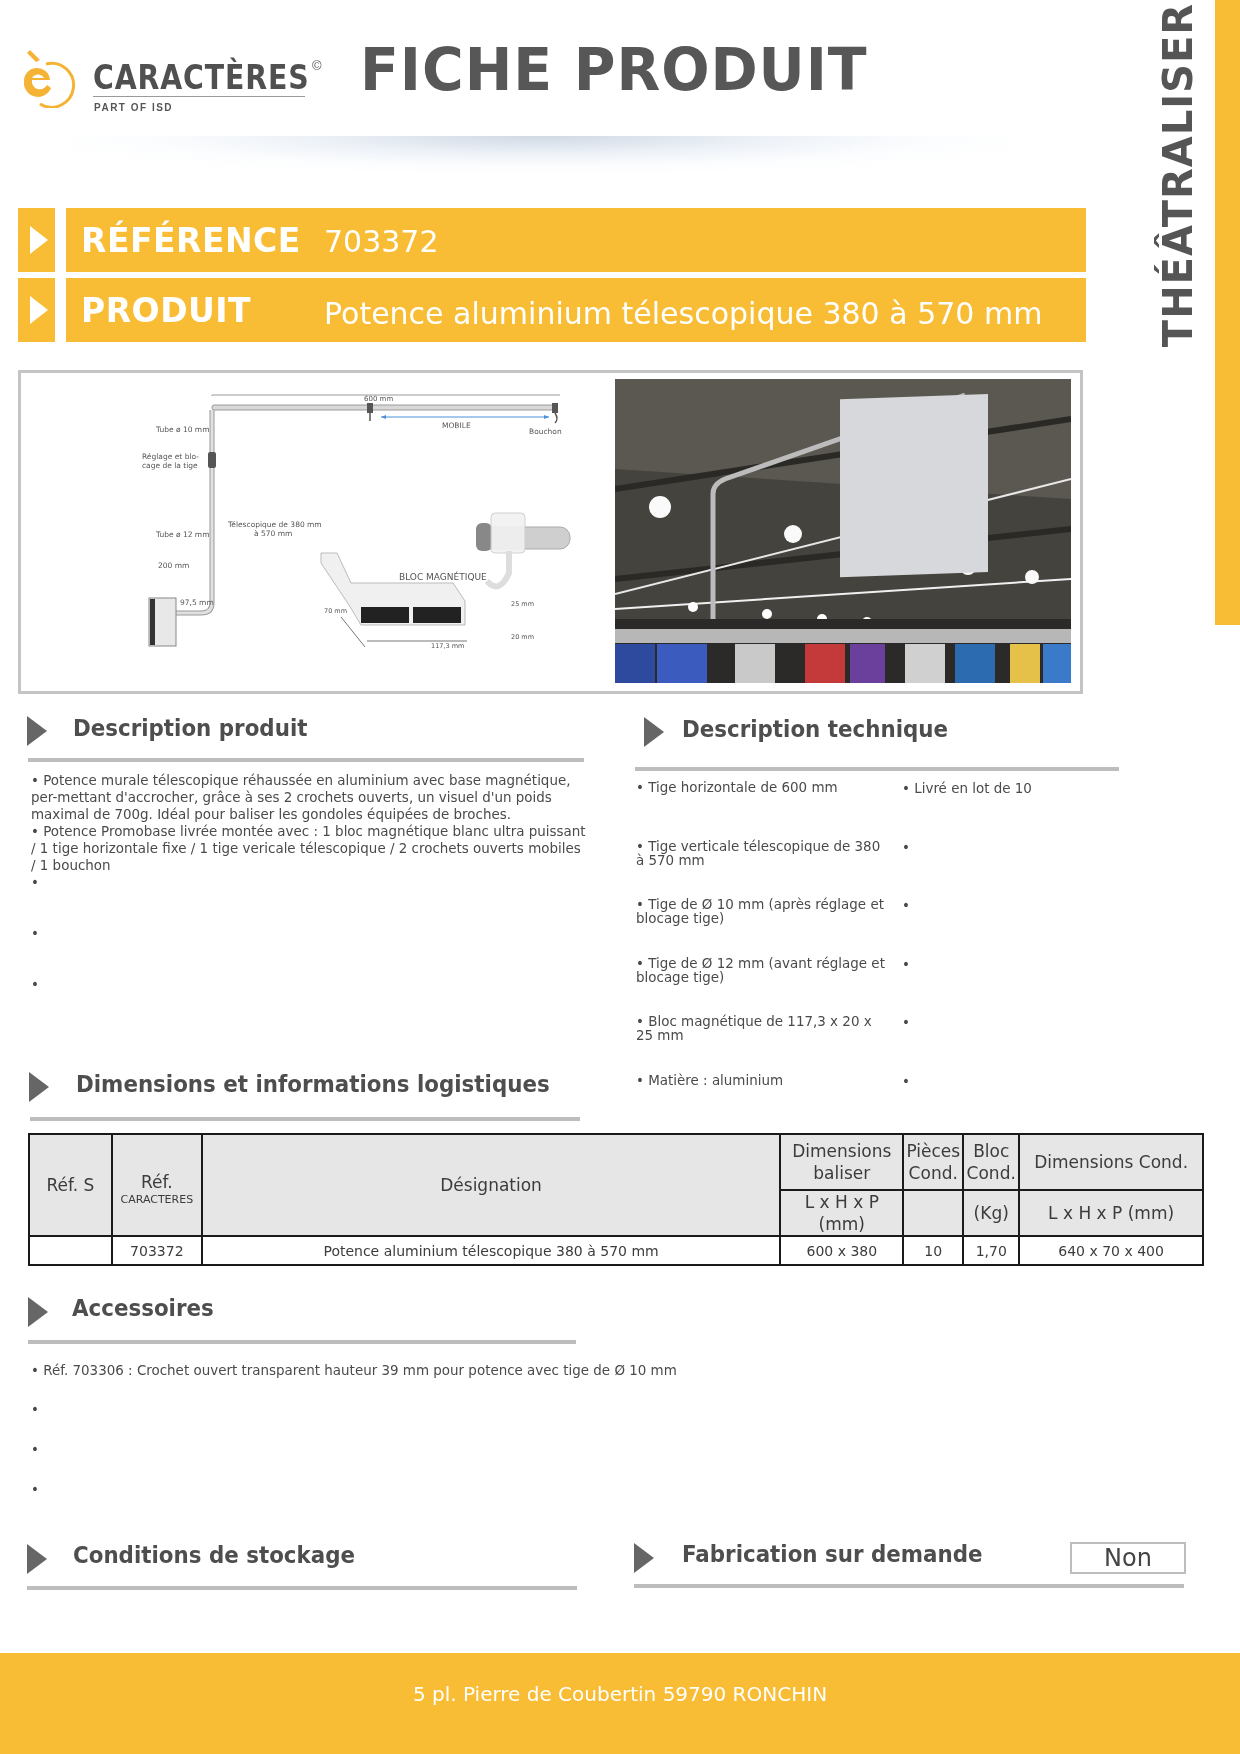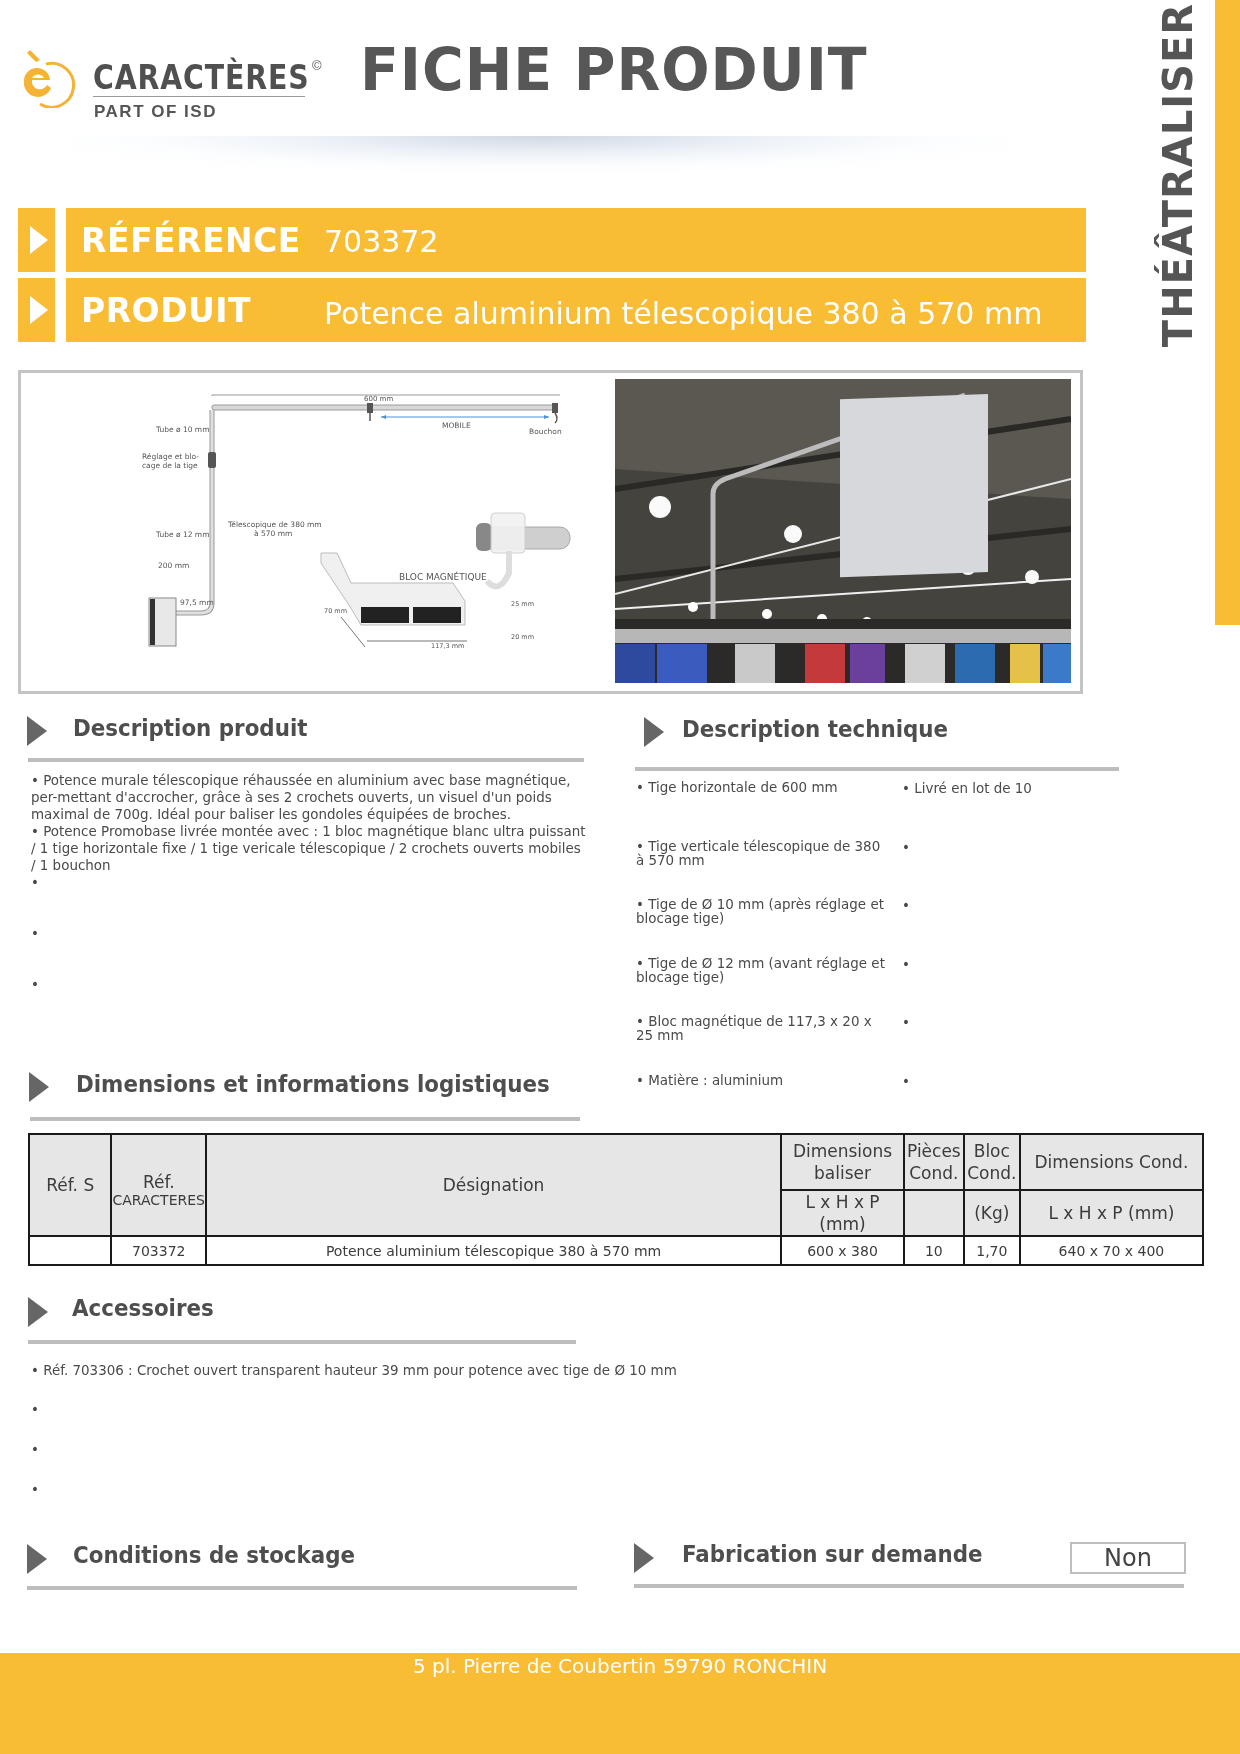--- a/index.html
+++ b/index.html
@@ -7,21 +7,21 @@
   body { position: relative; font-family: "Liberation Sans", "DejaVu Sans", sans-serif; color: #4a4a4a; }
 
   .abs { position: absolute; }
 
   
   .logo { left: 16px; top: 44px; width: 310px; height: 70px; }
   .logo-mark { position: absolute; left: 0; top: 0; width: 64px; height: 64px; }
   .logo-word { position: absolute; left: 77px; top: 14px; font-size: 33px; font-weight: bold; letter-spacing: 1px; color: #505050; font-family: "DejaVu Sans", sans-serif; transform: scaleX(0.86); transform-origin: left; }
   .logo-copy { position: absolute; left: 296px; top: 14px; font-size: 13px; color: #555; }
   .logo-line { position: absolute; left: 77px; top: 52px; width: 212px; height: 1px; background: #9a9a9a; }
-  .logo-sub { position: absolute; left: 78px; top: 58px; font-size: 17px; font-weight: bold; letter-spacing: 1.5px; color: #555; text-align: right; }
+  .logo-sub { position: absolute; left: 78px; top: 58px; font-size: 10px; font-weight: bold; letter-spacing: 1.5px; color: #555; text-align: right; }
 
   .page-title { left: 360px; top: 36px; font-size: 58px; font-weight: bold; color: #575757; letter-spacing: 1px; font-family: "DejaVu Sans", sans-serif; transform: scaleX(0.98); transform-origin: left; }
 
   .header-shadow { left: 70px; top: 136px; width: 940px; height: 36px;
     background: radial-gradient(ellipse at 50% 0%, rgba(170,185,205,0.55) 0%, rgba(205,218,235,0.35) 35%, rgba(235,242,250,0.15) 60%, rgba(255,255,255,0) 80%); }
 
   .side-tab { left: 1215px; top: 0; width: 25px; height: 625px; background: #f8bd35; }
   .side-label { left: 1148px; top: 20px; width: 60px; height: 310px; }
   .side-label span { position: absolute; left: 50%; top: 50%; transform: translate(-50%,-50%) rotate(-90deg); white-space: nowrap; font-size: 40px; font-weight: bold; color: #555; letter-spacing: 1px; font-family: "DejaVu Sans", sans-serif; }
 
@@ -43,21 +43,21 @@
   .sec-rule { height: 4px; background: #bdbdbd; }
 
   .txt { font-size: 15px; color: #4a4a4a; line-height: 17px; font-family: "DejaVu Sans", sans-serif; }
   .txt-sm { font-size: 14px; transform: scaleX(0.96); transform-origin: left; }
 
   
   table.logi { position: absolute; left: 28px; top: 1133px; width: 1176px; border-collapse: collapse; font-family: "DejaVu Sans", sans-serif; color: #3c3c3c; }
   table.logi td, table.logi th { border: 2px solid #1a1a1a; text-align: center; font-weight: normal; }
   table.logi th { background: #e6e6e6; font-size: 17px; line-height: 22px; }
   table.logi td { font-size: 14px; height: 29px; }
-  .th-small { font-size: 14px; display: block; line-height: 14px; }
+  .th-small { font-size: 11px; display: block; line-height: 14px; }
 
   .non-box { left: 1070px; top: 1542px; width: 116px; height: 32px; border: 2px solid #bdbdbd; text-align: center; font-size: 24px; line-height: 28px; color: #444; font-family: "DejaVu Sans", sans-serif; }
 
   .footer { left: 0; top: 1653px; width: 1240px; height: 101px; background: #f8bd35; color: #fff; text-align: center; font-family: "DejaVu Sans", sans-serif; }
   .footer div { font-size: 20px; line-height: 26px; }
 </style>
 </head>
 <body>
 
 <div class="abs logo">
@@ -268,14 +268,14 @@
 <div class="abs sec-tri" style="left:27px;top:1544px;"></div>
 <div class="abs sec-title" style="left:73px;top:1542px;">Conditions de stockage</div>
 <div class="abs sec-rule" style="left:27px;top:1586px;width:550px;"></div>
 
 <div class="abs sec-tri" style="left:634px;top:1543px;"></div>
 <div class="abs sec-title" style="left:682px;top:1541px;">Fabrication sur demande</div>
 <div class="abs sec-rule" style="left:634px;top:1584px;width:550px;"></div>
 <div class="abs non-box">Non</div>
 
 <div class="abs footer">
-  <div style="">5 pl. Pierre de Coubertin 59790 RONCHIN</div>
+  <div style="padding-top:28px;">5 pl. Pierre de Coubertin 59790 RONCHIN</div>
 </div>
 
 </body></html>

